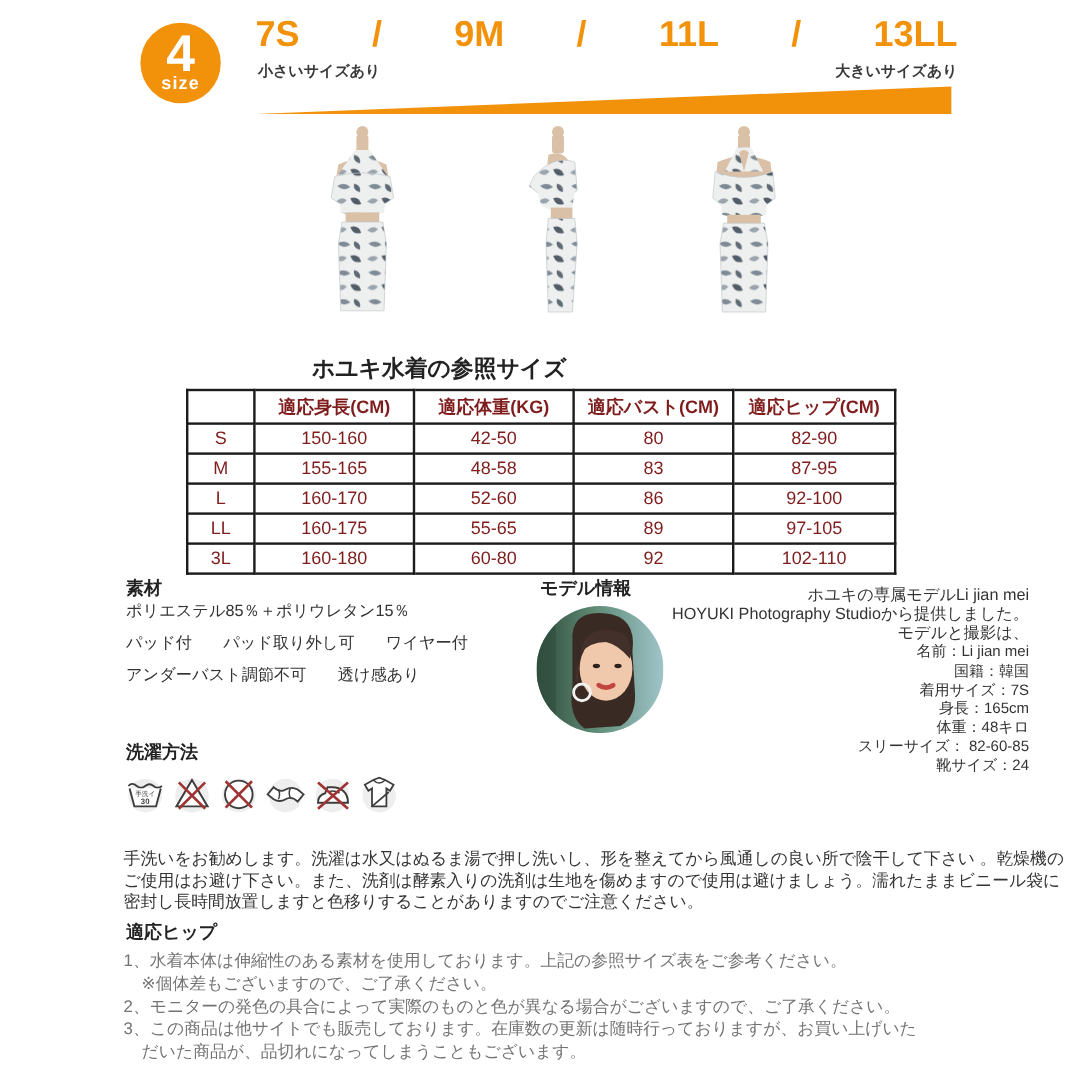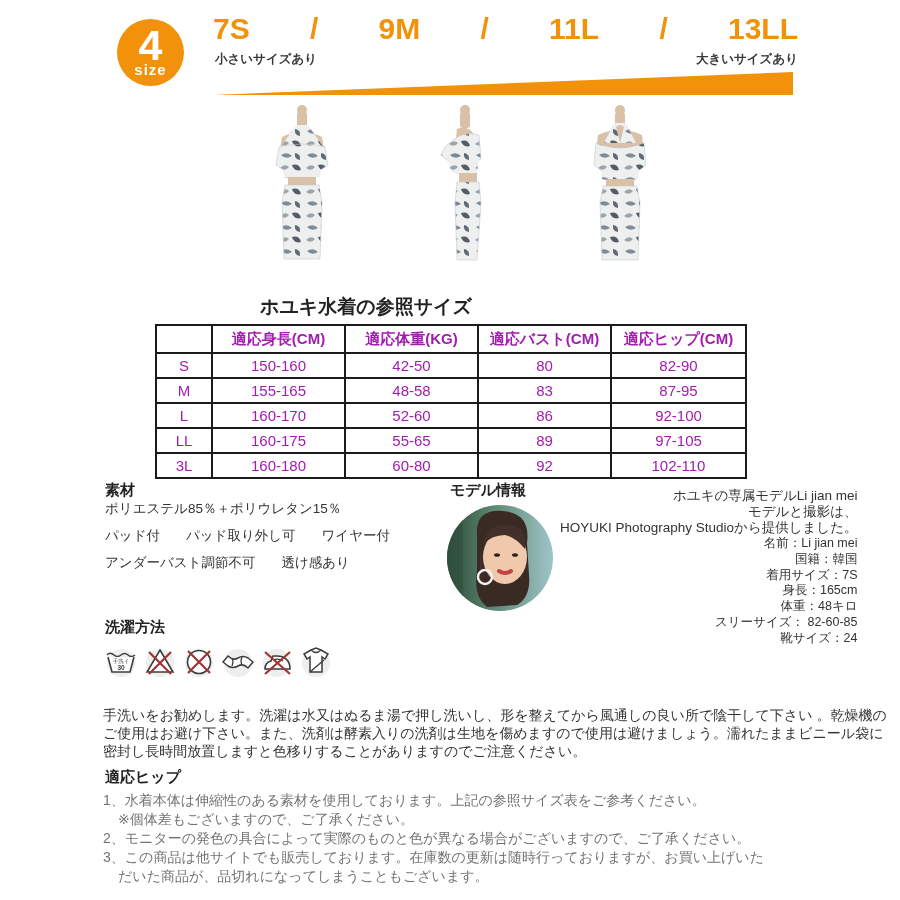--- a/index.html
+++ b/index.html
@@ -20,21 +20,21 @@
   
   .product-row{position:absolute;left:252px;top:103px;width:418px;height:165px;
     display:flex;justify-content:space-between;align-items:flex-start;}
 
   
   .table-title{position:absolute;left:0;top:294px;width:732px;text-align:center;
     font-size:19px;font-weight:bold;color:#222;}
   table.sizes{position:absolute;left:155px;top:324px;width:590px;border-collapse:collapse;
     table-layout:fixed;}
   table.sizes td,table.sizes th{border:2px solid #1b1b1b;text-align:center;vertical-align:middle;
-    font-size:15px;color:#a21caf;padding:1px 1px;height:21px;margin-left:29px;}
+    font-size:15px;color:#7f1d1d;padding:1px 1px;height:21px;margin-left:29px;}
   table.sizes th{font-weight:bold;height:24px;}
 
   
   .sec-head{position:absolute;font-size:15px;font-weight:bold;color:#222;}
   .material-block{position:absolute;left:105px;top:500px;font-size:13.5px;color:#333;}
   .material-block .mline{margin-bottom:9px;}
   .feat-row{display:flex;gap:26px;}
 
   .model-photo{position:absolute;left:447px;top:505px;width:106px;height:106px;border-radius:50%;overflow:hidden;}
   .model-text{position:absolute;left:560px;top:488px;text-align:right;}
@@ -208,22 +208,22 @@
       <path d="M34,46 Q30,72 40,86 Q32,70 36,50 Z" fill="#43302a"></path>
       <ellipse cx="50" cy="50" rx="3" ry="1.8" fill="#2e211d"></ellipse>
       <ellipse cx="68" cy="50" rx="3" ry="1.8" fill="#2e211d"></ellipse>
       <path d="M52,66 q6,4 12,0" stroke="#c2453f" stroke-width="4" fill="none" stroke-linecap="round"></path>
       <circle cx="38" cy="72" r="7" fill="none" stroke="#f2f2f2" stroke-width="2.4"></circle>
     </svg>
   </div>
 
   <div class="model-text">
     <div class="intro">ホユキの専属モデルLi jian mei</div>
+    <div class="intro">HOYUKI Photography Studioから提供しました。</div>
     <div class="intro">モデルと撮影は、</div>
-    <div class="intro">HOYUKI Photography Studioから提供しました。</div>
     <div class="detail">名前：Li jian mei</div>
     <div class="detail">国籍：韓国</div>
     <div class="detail">着用サイズ：7S</div>
     <div class="detail">身長：165cm</div>
     <div class="detail">体重：48キロ</div>
     <div class="detail">スリーサイズ： 82-60-85</div>
     <div class="detail">靴サイズ：24</div>
   </div>
 
   <div class="sec-head" style="left:105px;top:618px;">洗濯方法</div>

